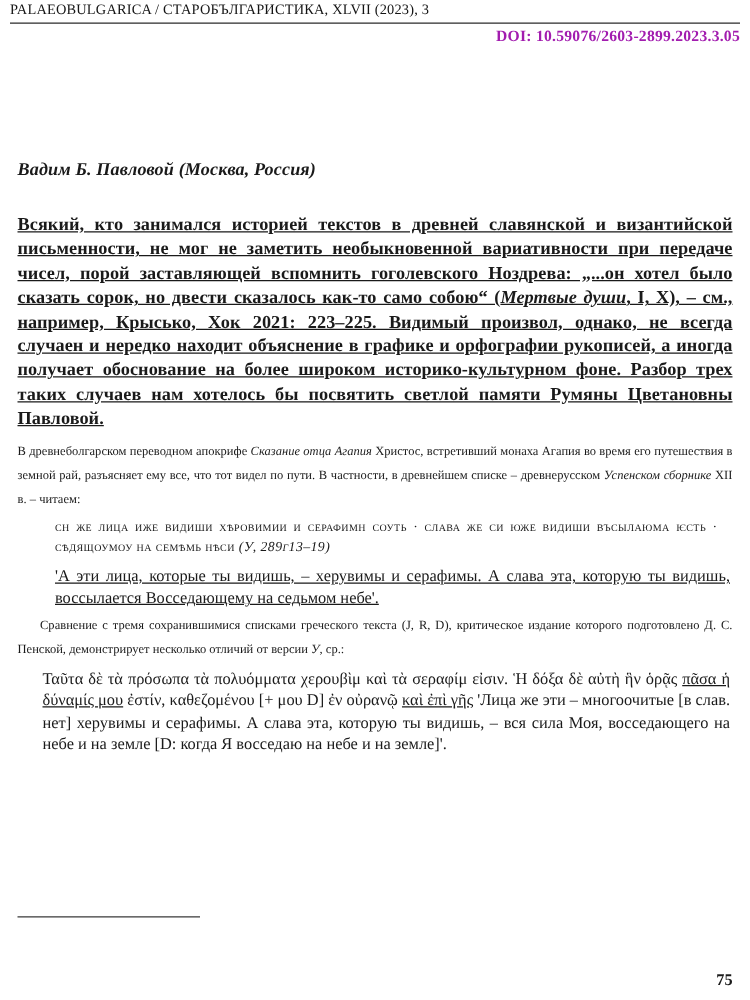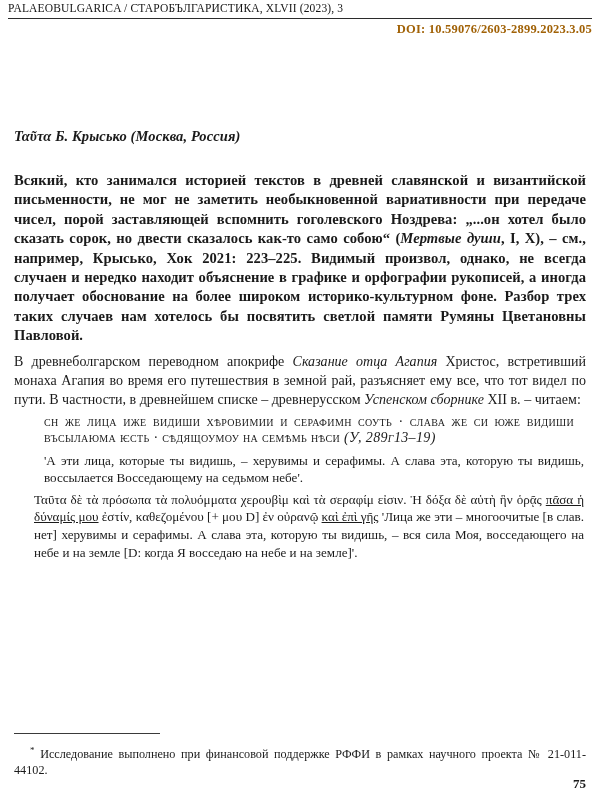--- a/index.html
+++ b/index.html
@@ -46,21 +46,21 @@
   }
 
   .doi {
     position: absolute;
     right: 8px;
     top: 22px;
     font-size: 12.5px;
     font-weight: bold;
     letter-spacing: 0.2px;
     white-space: nowrap;
-    color: #a16207;
+    color: #a21caf;
   }
 
   
   .column {
     position: absolute;
     left: 14px;
     top: 128px;
     width: 572px;
   }
 
@@ -85,25 +85,26 @@
   }
 
   
   .lead {
     font-weight: bold;
     font-size: 14.6px;
     line-height: 19.4px;
     text-align: justify;
     margin: 0 0 6px 0;
     letter-spacing: 0.05px;
+    text-decoration: underline;
   }
   .lead i, .body-p i, .footnote i { font-style: italic; }
 
   .body-p {
-    font-size: 14px;
+    font-size: 10px;
     line-height: 19.4px;
     text-align: justify;
     margin: 0;
     text-indent: 18px;
     letter-spacing: 0.02px;
   }
   .body-p.noindent { text-indent: 0; }
 
   .section-head {
     font-size: 12.6px;
@@ -113,23 +114,24 @@
   }
 
   
   .quote {
     font-size: 13.1px;
     line-height: 17.4px;
     text-align: justify;
     margin: 5px 0 4px 0;
     padding-left: 30px;
     padding-right: 2px;
+    text-decoration: underline;
   }
   .quote-slav {
-    font-size: 14px;
+    font-size: 11px;
     line-height: 16.6px;
     letter-spacing: 0.35px;
     font-variant: small-caps;
     padding-left: 30px;
     margin: 4px 12px 0 0;
     text-align: justify;
     font-family: Liberation Serif, serif;
   }
   .quote-greek {
     font-size: 13.1px;
@@ -181,50 +183,49 @@
 
 <div class="page">
 
   <div class="running-head">PALAEOBULGARICA / СТАРОБЪЛГАРИСТИКА, XLVII (2023), 3</div>
   <div class="running-head-rule"></div>
 
   <div class="doi">DOI: 10.59076/2603-2899.2023.3.05</div>
 
   <div class="column">
 
-    <div class="author">Ταῦτα Б. Крысько (Москва, Россия)</div>
+    <div class="author">Вадим Б. Павловой (Москва, Россия)</div>
 
 
     <p class="lead">
       <span>Всякий, кто занимался историей текстов в древней славянской и византийской письменности, не мог не заметить необыкновенной вариативности при передаче чисел, порой заставляющей вспомнить гоголевского Ноздрева: „...он хотел было сказать сорок, но двести сказалось как-то само собою“ (</span><i>Мертвые души</i><span>, I, X), – см., например, Крысько, Хок 2021: 223–225. Видимый произвол, однако, не всегда случаен и нередко находит объяснение в графике и орфографии рукописей, а иногда получает обоснование на более широком историко-культурном фоне. Разбор трех таких случаев нам хотелось бы посвятить светлой памяти Румяны Цветановны Павловой.</span>
     </p>
 
 
     <p class="body-p noindent">
       <span>В древнеболгарском переводном апокрифе </span><i>Сказание отца Агапия</i><span> Христос, встретивший монаха Агапия во время его путешествия в земной рай, разъясняет ему все, что тот видел по пути. В частности, в древнейшем списке – древнерусском </span><i>Успенском сборнике</i><span> XII в. – читаем:</span>
     </p>
 
     <div class="quote-slav">
       <span>сн же лица иже видиши хѣровимии и серафимн соуть · слава же си юже видиши въсылаюма ѥсть · сѣдящоумоу на семѣмь нѣси</span>
       <span class="inline-src">(У, 289г13–19)</span>
     </div>
 
     <div class="quote">
       <span>'А эти лица, которые ты видишь, – херувимы и серафимы. А слава эта, которую ты видишь, восcылается Восседающему на седьмом небе'.</span>
     </div>
 
+    <p class="body-p">
+      <span>Сравнение с тремя сохранившимися списками греческого текста (J, R, D), критическое издание которого подготовлено Д. С. Пенской, демонстрирует несколько отличий от версии </span><i>У</i><span>, ср.:</span>
+    </p>
 
     <div class="quote-greek">
       <span>Ταῦτα δὲ τὰ πρόσωπα τὰ πολυόμματα χερουβὶμ καὶ τὰ σεραφίμ εἰσιν. Ἡ δόξα δὲ αὐτὴ ἣν ὁρᾷς </span><u>πᾶσα ἡ δύναμίς μου</u><span> ἐστίν, καθεζομένου [+ μου D] ἐν οὐρανῷ </span><u>καὶ ἐπὶ γῆς</u><span> 'Лица же эти – многоочитые [в слав. нет] херувимы и серафимы. А слава эта, которую ты видишь, – вся сила Моя, восседающего на небе и на земле [D: когда Я восседаю на небе и на земле]'.</span>
     </div>
 
   </div>
 
   <div class="footnote-rule"></div>
 
-  <div class="footnote">
-    <span class="fn-star">*</span>
-    <span>Исследование выполнено при финансовой поддержке РФФИ в рамках научного проекта № 21-011-44102.</span>
-  </div>
 
   <div class="folio">75</div>
 
 </div>
 
 </body></html>

